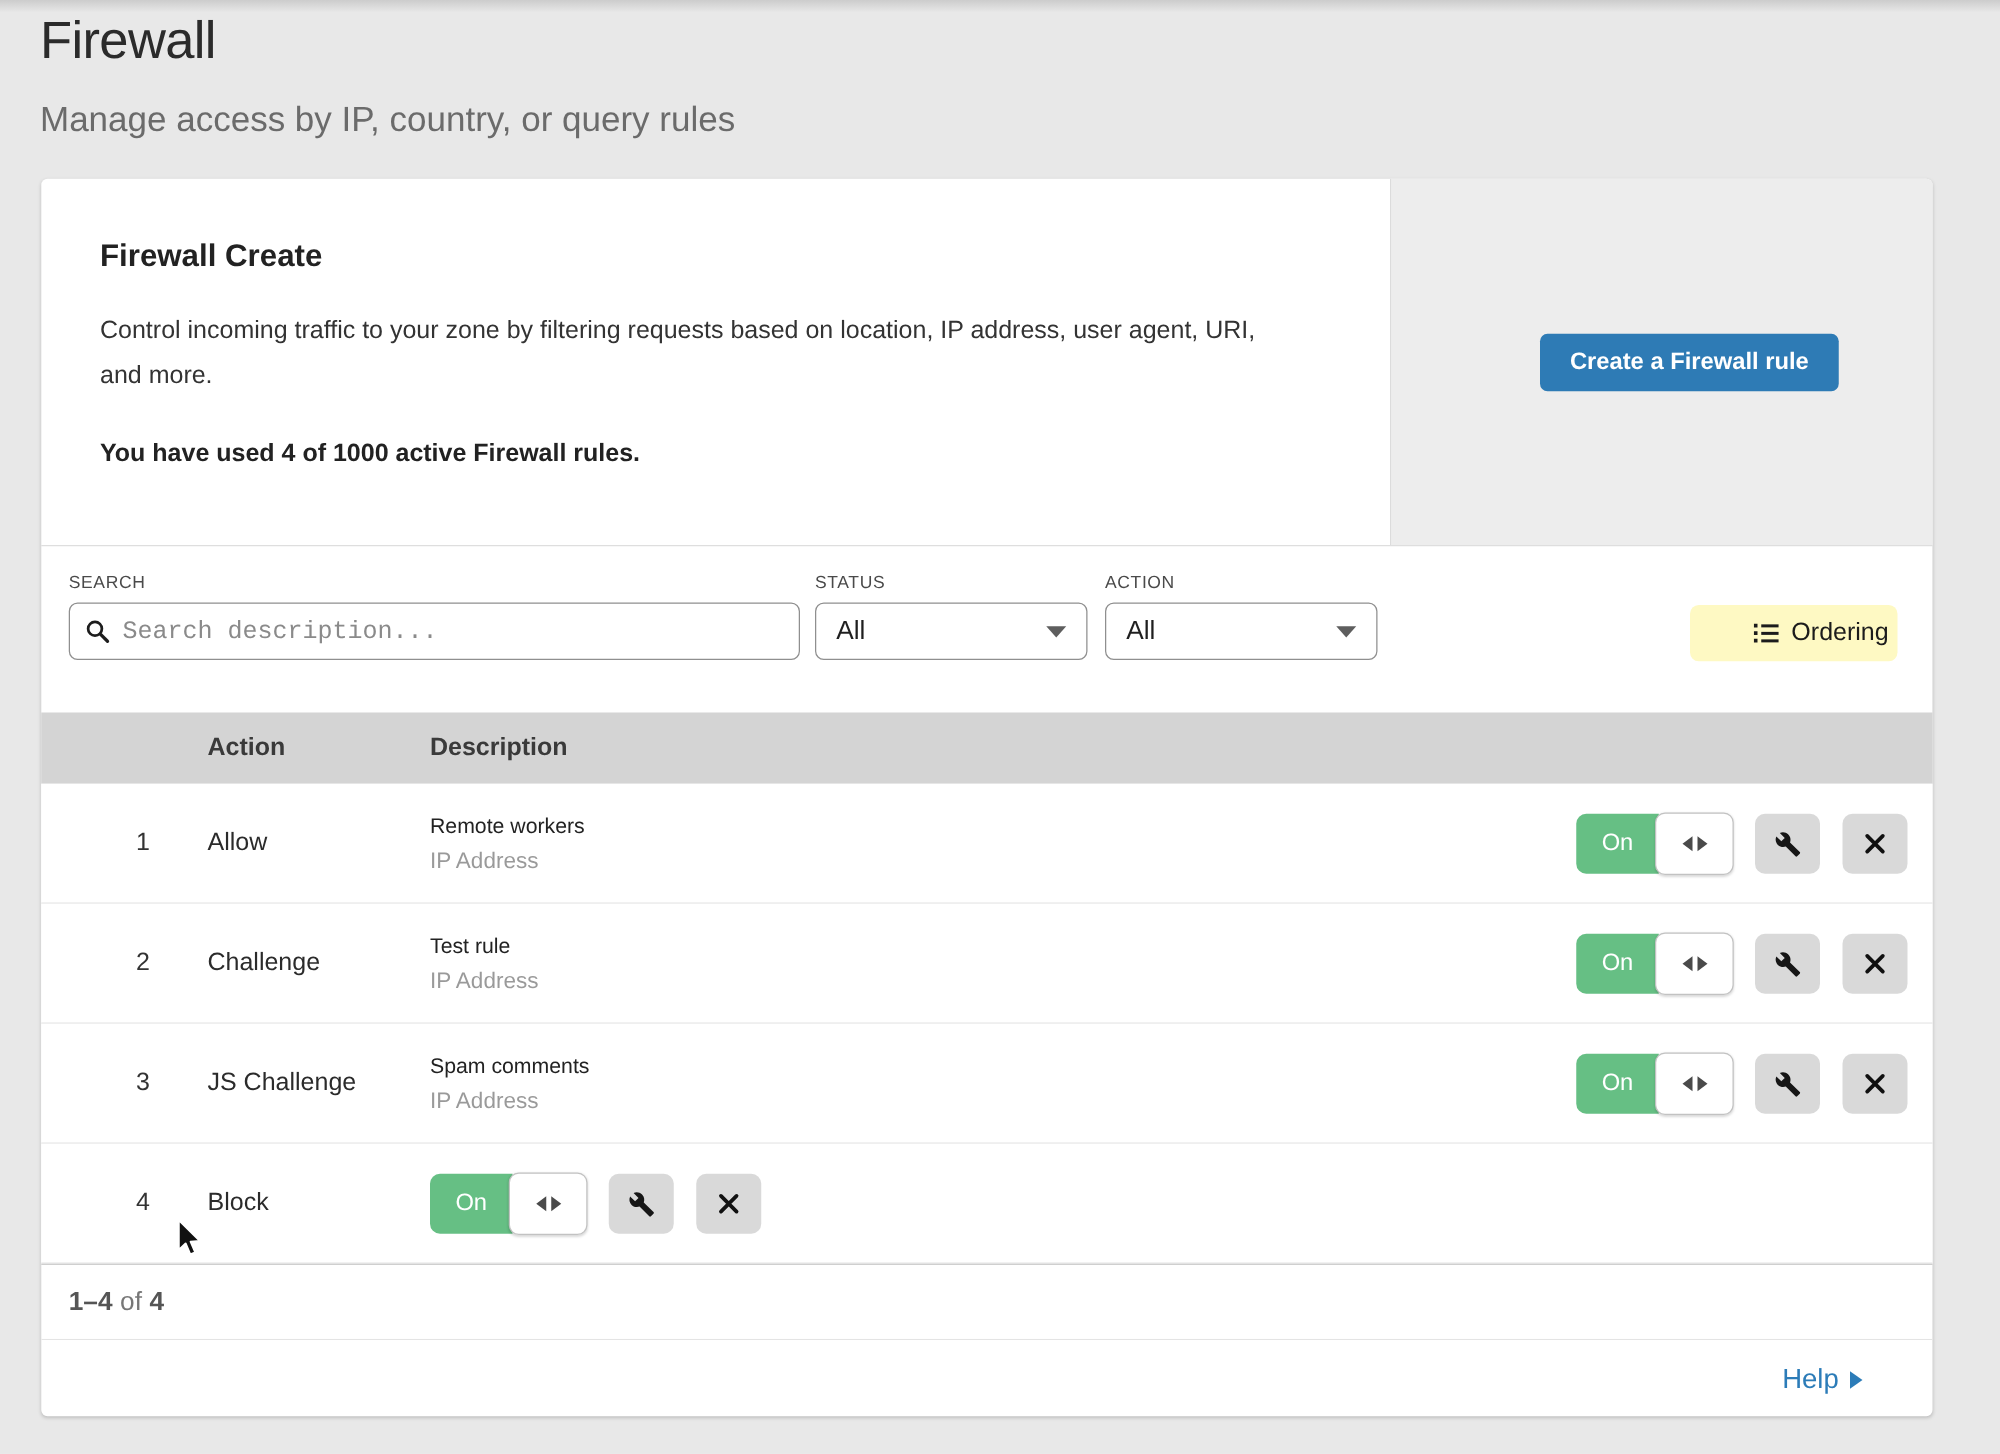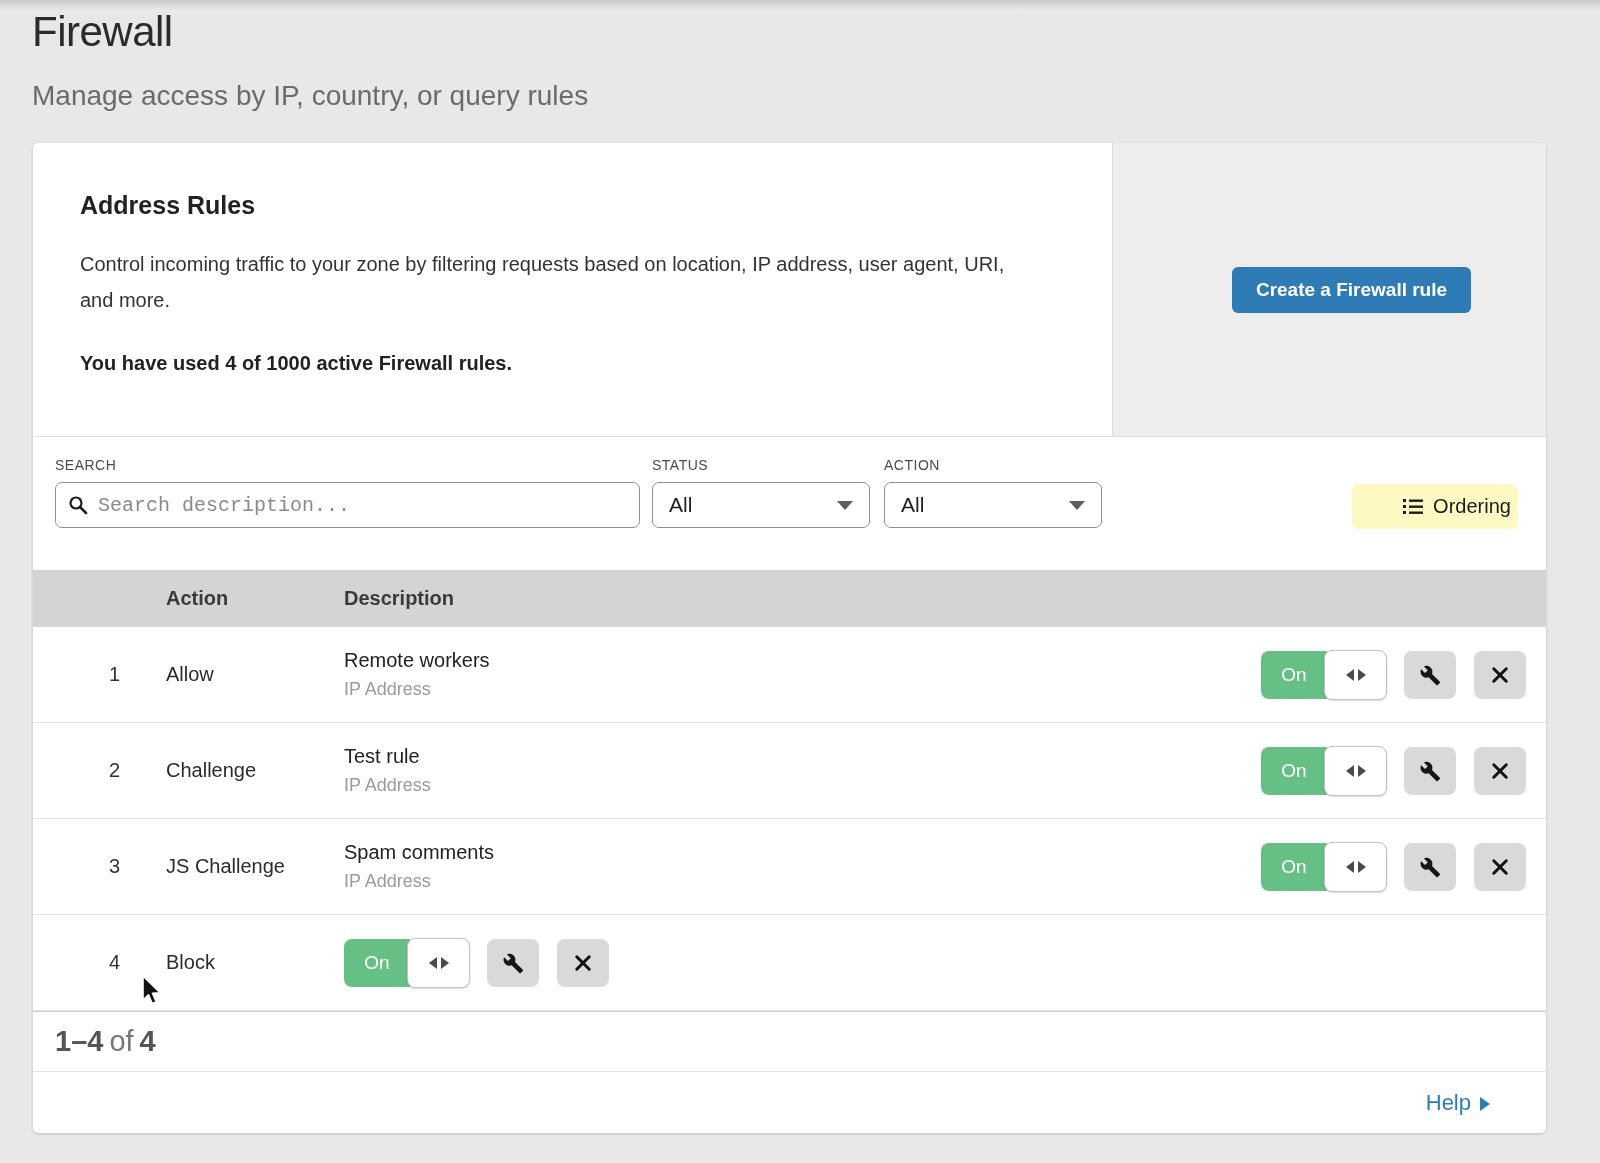--- a/index.html
+++ b/index.html
@@ -86,21 +86,21 @@
   .th-desc { flex:1; }
 
   .table-body { display:flex; flex-direction:column; }
   .rule-row {
     height:96px; display:flex; align-items:center;
     border-bottom:1px solid #e3e3e3; background:#fff;
   }
   .cell-num { width:133px; text-align:right; padding-right:46px; font-size:20px; color:#333; }
   .cell-action { width:178px; font-size:20px; color:#2b2b2b; }
   .cell-desc { flex:1; }
-  .desc-title { font-size:20px; color:#222; }
+  .desc-title { font-size:17px; color:#222; }
   .desc-sub { font-size:18px; color:#9a9a9a; margin-top:7px; }
 
   .controls { display:flex; align-items:center; padding-right:20px; }
   .toggle { position:relative; width:126px; height:48px; margin-right:17px; cursor:pointer; }
   .toggle-on {
     position:absolute; left:0; top:0; width:66px; height:48px;
     background:#66bf84; border-radius:8px 0 0 8px;
     color:#fff; font-size:19px; display:flex; align-items:center; justify-content:center;
   }
   .toggle-knob {
@@ -114,21 +114,21 @@
   .icon-btn {
     width:52px; height:48px; background:#d9d9d9; border:none; border-radius:8px;
     display:flex; align-items:center; justify-content:center; cursor:pointer;
   }
   .icon-btn + .icon-btn { margin-left:18px; }
 
   
   .pagination {
     height:60px; border-top:1px solid #cfcfcf;
     display:flex; align-items:center; padding-left:22px;
-    font-size:29px; color:#777;
+    font-size:21px; color:#777;
   }
   .pagination .strong { font-weight:700; color:#555; }
   .pagination .sep { margin:0 6px; }
   .card-footer {
     flex:1; border-top:1px solid #e4e4e4; border-radius:0 0 5px 5px;
     display:flex; align-items:center; justify-content:flex-end; padding-right:56px;
   }
   .help-link {
     display:flex; align-items:center; gap:9px; font-size:22px; color:#2c7cb8;
     text-decoration:none; cursor:pointer;
@@ -143,21 +143,21 @@
 
 <div class="page">
 
   <h1 class="page-title">Firewall</h1>
   <div class="page-subtitle">Manage access by IP, country, or query rules</div>
 
   <div class="card">
 
     <div class="hero">
       <div class="hero-left">
-        <h2 class="hero-heading">Address Rules</h2>
+        <h2 class="hero-heading">Firewall Create</h2>
         <p class="hero-desc">Control incoming traffic to your zone by filtering requests based on location, IP address, user agent, URI, and more.</p>
         <p class="hero-usage">You have used 4 of 1000 active Firewall rules.</p>
       </div>
       <div class="hero-right">
         <button class="create-btn">Create a Firewall rule</button>
       </div>
     </div>
 
     <div class="filters">
       <div class="search-group">

